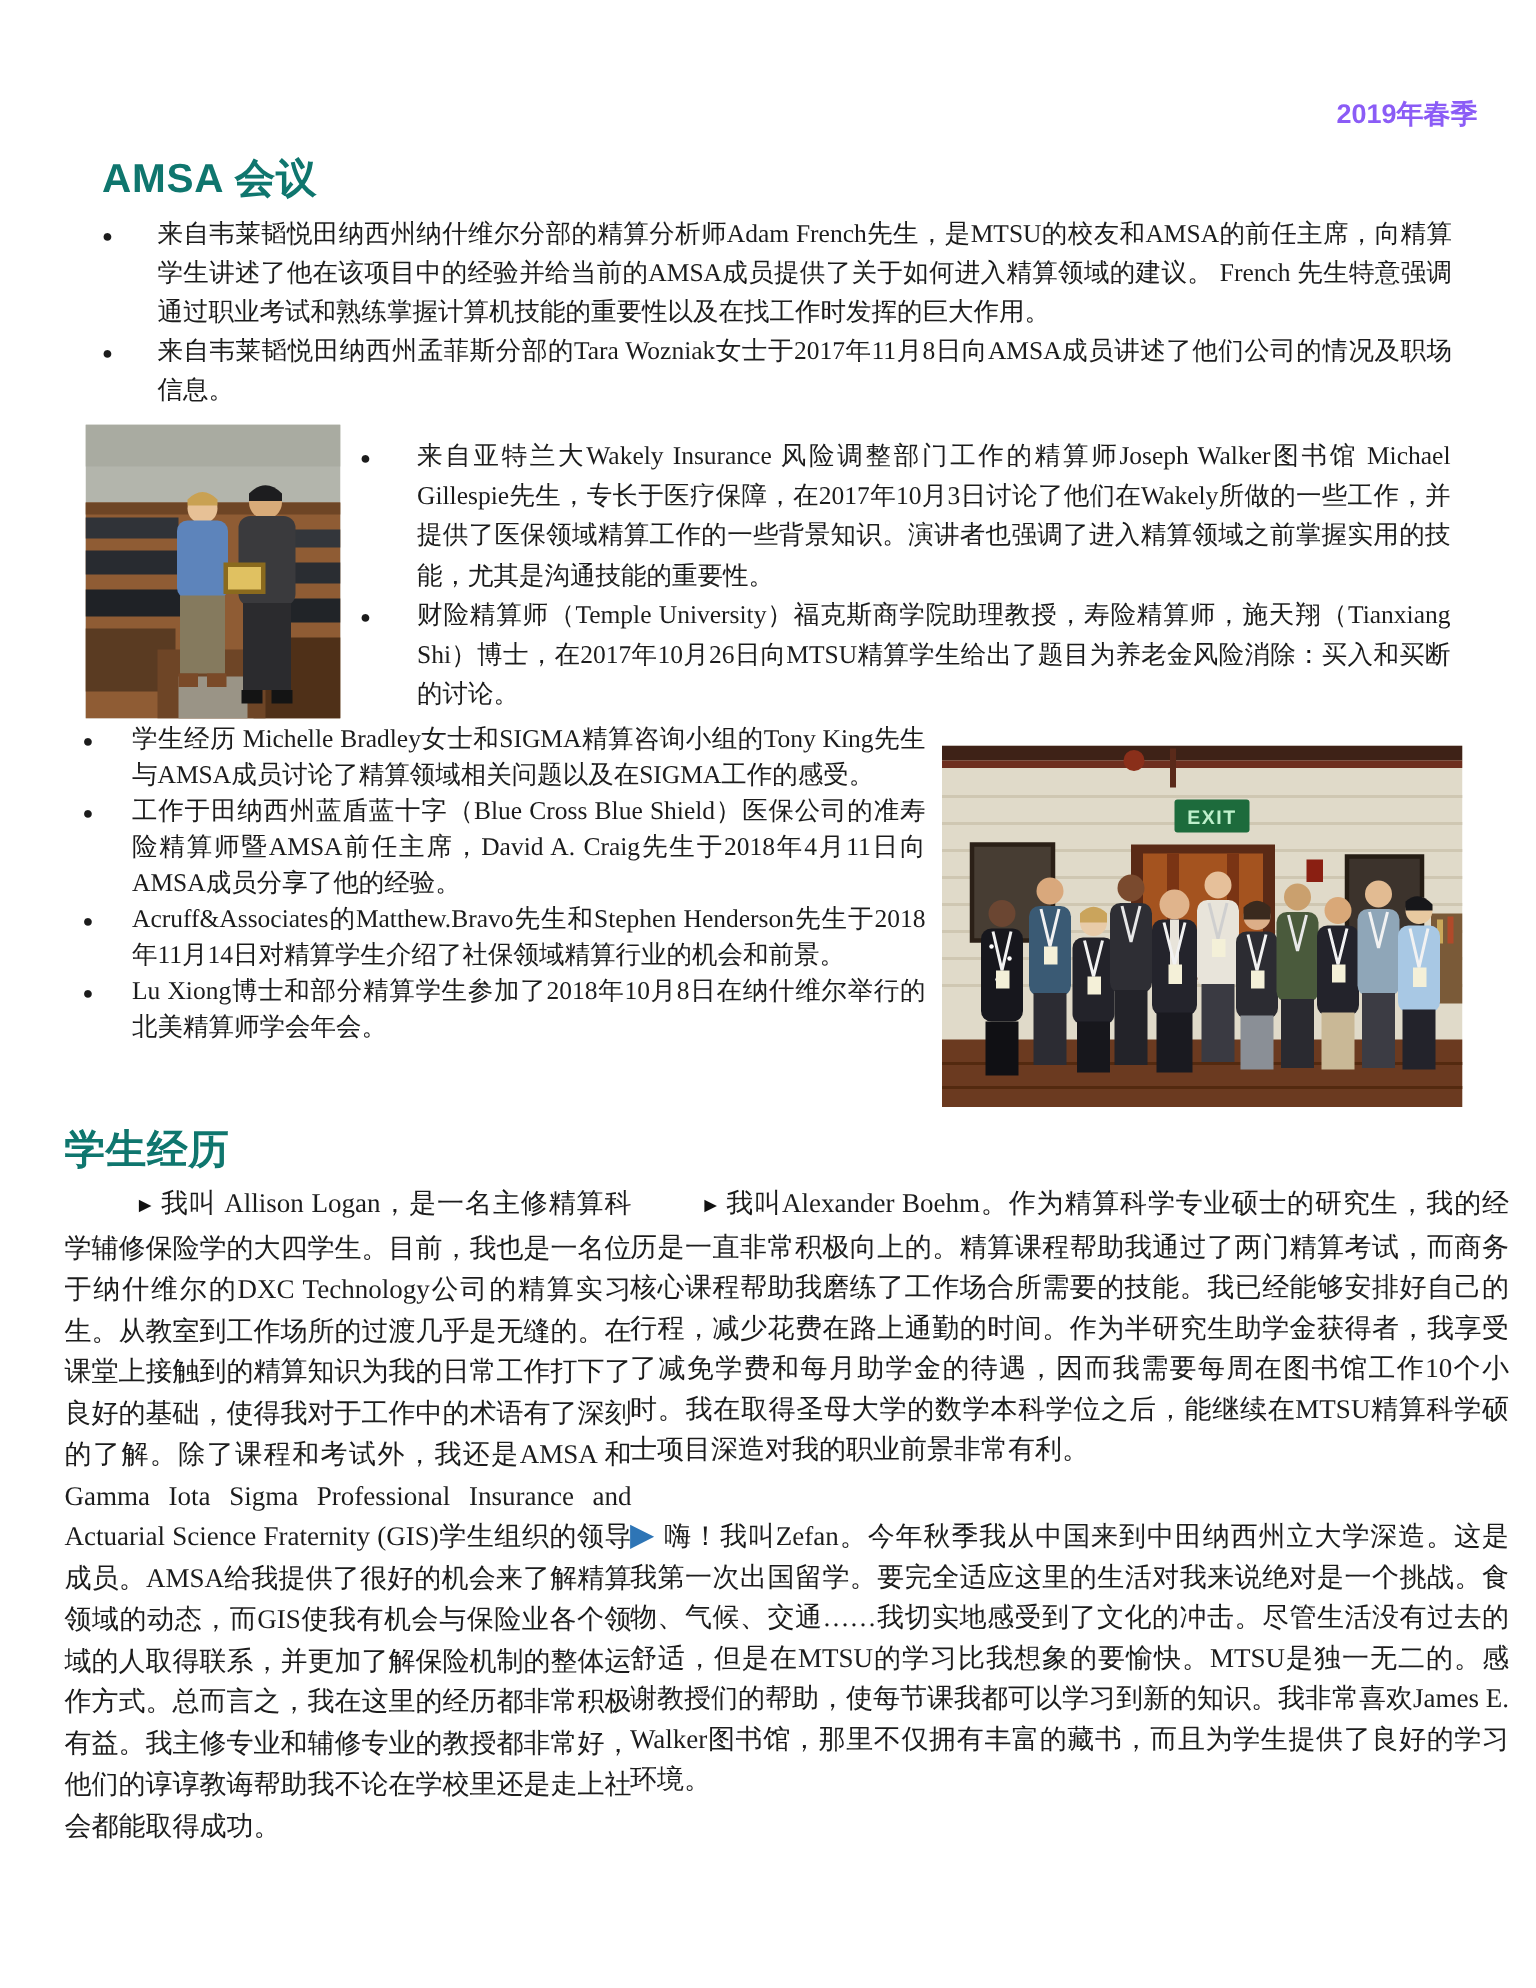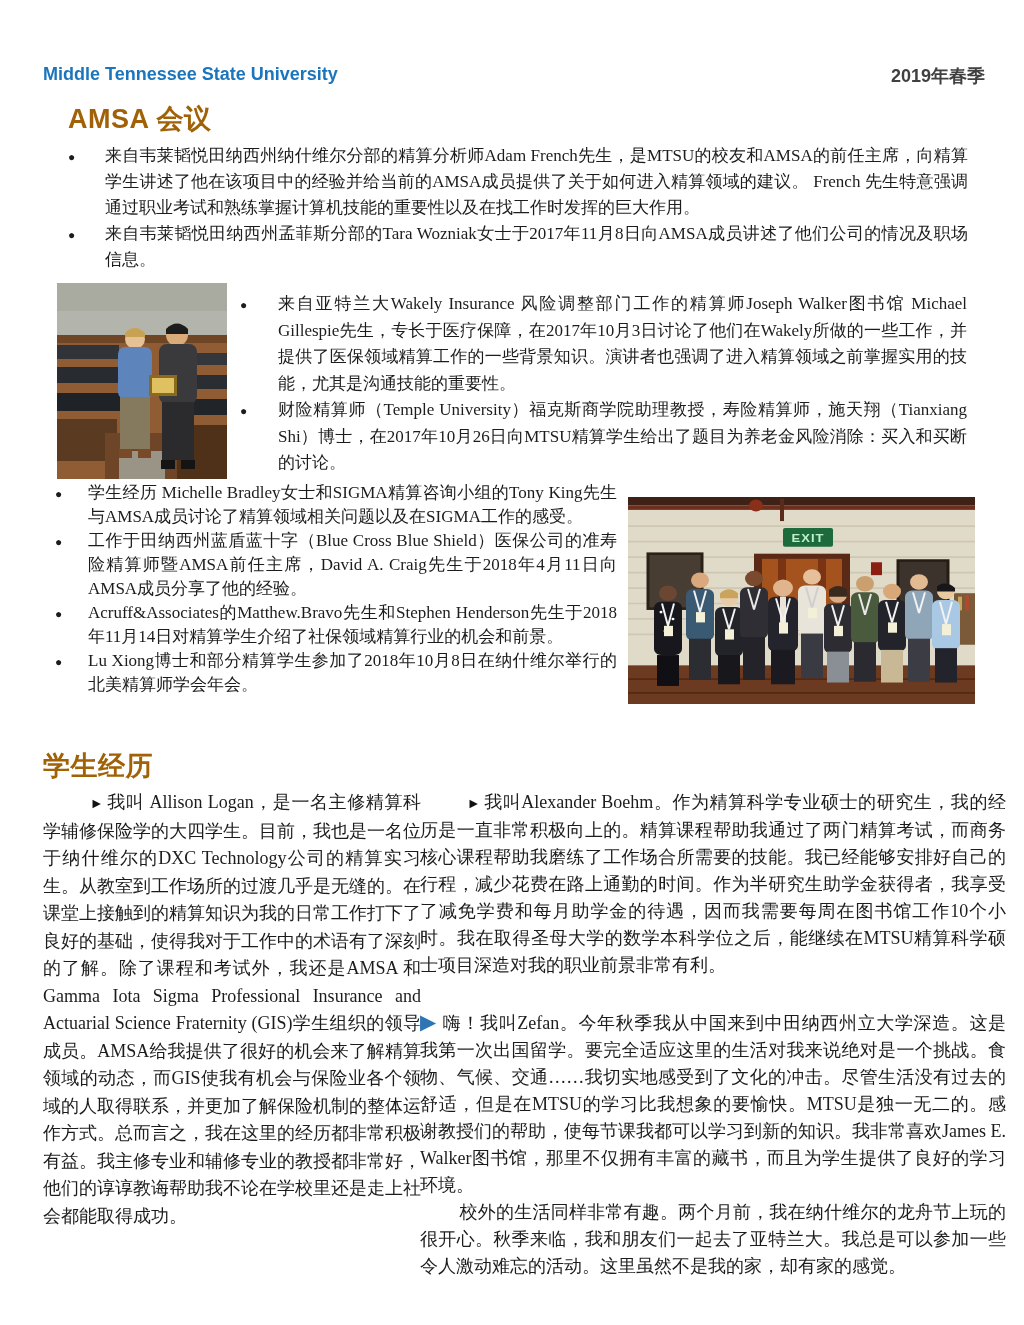--- a/index.html
+++ b/index.html
@@ -9,27 +9,27 @@
     font-family:"Liberation Serif", serif; color:#1c1c1c; overflow:hidden;
   }
 
   
   .hdr-left {
     position:absolute; left:43px; top:64px;
     font-family:"Liberation Sans", sans-serif; font-weight:bold; font-size:18px; color:#1b75bc;
   }
   .hdr-right {
     position:absolute; right:39px; top:64px;
-    font-family:"Liberation Sans", sans-serif; font-weight:bold; font-size:18px; color:#404040;
+    font-family:"Liberation Sans", sans-serif; font-weight:bold; font-size:18px; color:#8b5cf6;
   }
 
   
   .sec-title {
     position:absolute; font-family:"Liberation Sans", sans-serif; font-weight:bold;
-    font-size:27px; color:#a16207; letter-spacing:0.5px;
+    font-size:27px; color:#0f766e; letter-spacing:0.5px;
   }
   .amsa-title { left:68px; top:101px; }
   .students-title { left:43px; top:748px; }
 
   
   .bullets { position:absolute; list-style:none; text-align:justify; }
   .bullets li { display:flex; align-items:flex-start; }
   .bullets .marker { flex:0 0 auto; font-size:12px; line-height:inherit; padding-top:1px; }
   .bullets .btxt { flex:1 1 auto; }
 
@@ -38,40 +38,39 @@
 
   .bullets-mid { left:240px; top:291px; width:727px; font-size:17px; line-height:26.5px; }
   .bullets-mid .marker { width:38px; }
 
   .bullets-bottom { left:55px; top:481px; width:562px; font-size:17px; line-height:24px; }
   .bullets-bottom .marker { width:33px; }
 
   
   .photo { position:absolute; display:block; }
   .photo-award { left:57px; top:283px; width:170px; height:196px; }
-  .photo-group { left:628px; top:497px; width:347px; height:207px; }
+  .photo-group { left:628px; top:497px; width:347px; height:241px; }
   .photo svg { display:block; width:100%; height:100%; }
 
   
   .col { position:absolute; text-align:justify; font-size:18px; }
   .col-left  { left:43px;  top:789px; width:378px; line-height:27.5px; }
   .col-right { left:420px; top:769px; width:586px; line-height:27px;margin-top:20px; }
 
   .indent  { text-indent:2.6em; }
   .indent2 { text-indent:2.2em; }
   .arrow-black { font-size:14px; color:#111; padding-right:3px; }
   .arrow-blue  { font-size:21px; color:#2e75b6; padding-right:6px; font-family:"DejaVu Sans", sans-serif; }
   .p-gap { margin-top:30px; }
 </style>
 </head>
 <body>
 
 <div class="page">
 
-  <div class="hdr-left">Middle Tennessee State University</div>
   <div class="hdr-right">2019年春季</div>
 
   <h1 class="sec-title amsa-title">AMSA 会议</h1>
 
   <ul class="bullets bullets-top">
     <li>
       <span class="marker">●</span>
       <div class="btxt">来自韦莱韬悦田纳西州纳什维尔分部的精算分析师Adam French先生，是MTSU的校友和AMSA的前任主席，向精算学生讲述了他在该项目中的经验并给当前的AMSA成员提供了关于如何进入精算领域的建议。 French 先生特意强调通过职业考试和熟练掌握计算机技能的重要性以及在找工作时发挥的巨大作用。</div>
     </li>
     <li>
@@ -278,16 +277,15 @@
 
   <h1 class="sec-title students-title">学生经历</h1>
 
   <div class="col col-left">
     <p class="indent"><span class="arrow-black">►</span><span>我叫 Allison Logan，是一名主修精算科学辅修保险学的大四学生。目前，我也是一名位于纳什维尔的DXC Technology公司的精算实习生。从教室到工作场所的过渡几乎是无缝的。在课堂上接触到的精算知识为我的日常工作打下了良好的基础，使得我对于工作中的术语有了深刻的了解。除了课程和考试外，我还是AMSA 和 Gamma Iota Sigma Professional Insurance and Actuarial Science Fraternity (GIS)学生组织的领导成员。AMSA给我提供了很好的机会来了解精算领域的动态，而GIS使我有机会与保险业各个领域的人取得联系，并更加了解保险机制的整体运作方式。总而言之，我在这里的经历都非常积极有益。我主修专业和辅修专业的教授都非常好，他们的谆谆教诲帮助我不论在学校里还是走上社会都能取得成功。</span></p>
   </div>
 
   <div class="col col-right">
     <p class="indent"><span class="arrow-black">►</span><span>我叫Alexander Boehm。作为精算科学专业硕士的研究生，我的经历是一直非常积极向上的。精算课程帮助我通过了两门精算考试，而商务核心课程帮助我磨练了工作场合所需要的技能。我已经能够安排好自己的行程，减少花费在路上通勤的时间。作为半研究生助学金获得者，我享受了减免学费和每月助学金的待遇，因而我需要每周在图书馆工作10个小时。我在取得圣母大学的数学本科学位之后，能继续在MTSU精算科学硕士项目深造对我的职业前景非常有利。</span></p>
     <p class="p-gap"><span class="arrow-blue">▶</span><span>嗨！我叫Zefan。今年秋季我从中国来到中田纳西州立大学深造。这是我第一次出国留学。要完全适应这里的生活对我来说绝对是一个挑战。食物、气候、交通……我切实地感受到了文化的冲击。尽管生活没有过去的舒适，但是在MTSU的学习比我想象的要愉快。MTSU是独一无二的。感谢教授们的帮助，使每节课我都可以学习到新的知识。我非常喜欢James E. Walker图书馆，那里不仅拥有丰富的藏书，而且为学生提供了良好的学习环境。</span></p>
-    <p class="indent2"><span>校外的生活同样非常有趣。两个月前，我在纳什维尔的龙舟节上玩的很开心。秋季来临，我和朋友们一起去了亚特兰大。我总是可以参加一些令人激动难忘的活动。这里虽然不是我的家，却有家的感觉。</span></p>
   </div>
 
 </div>
 
 </body></html>

